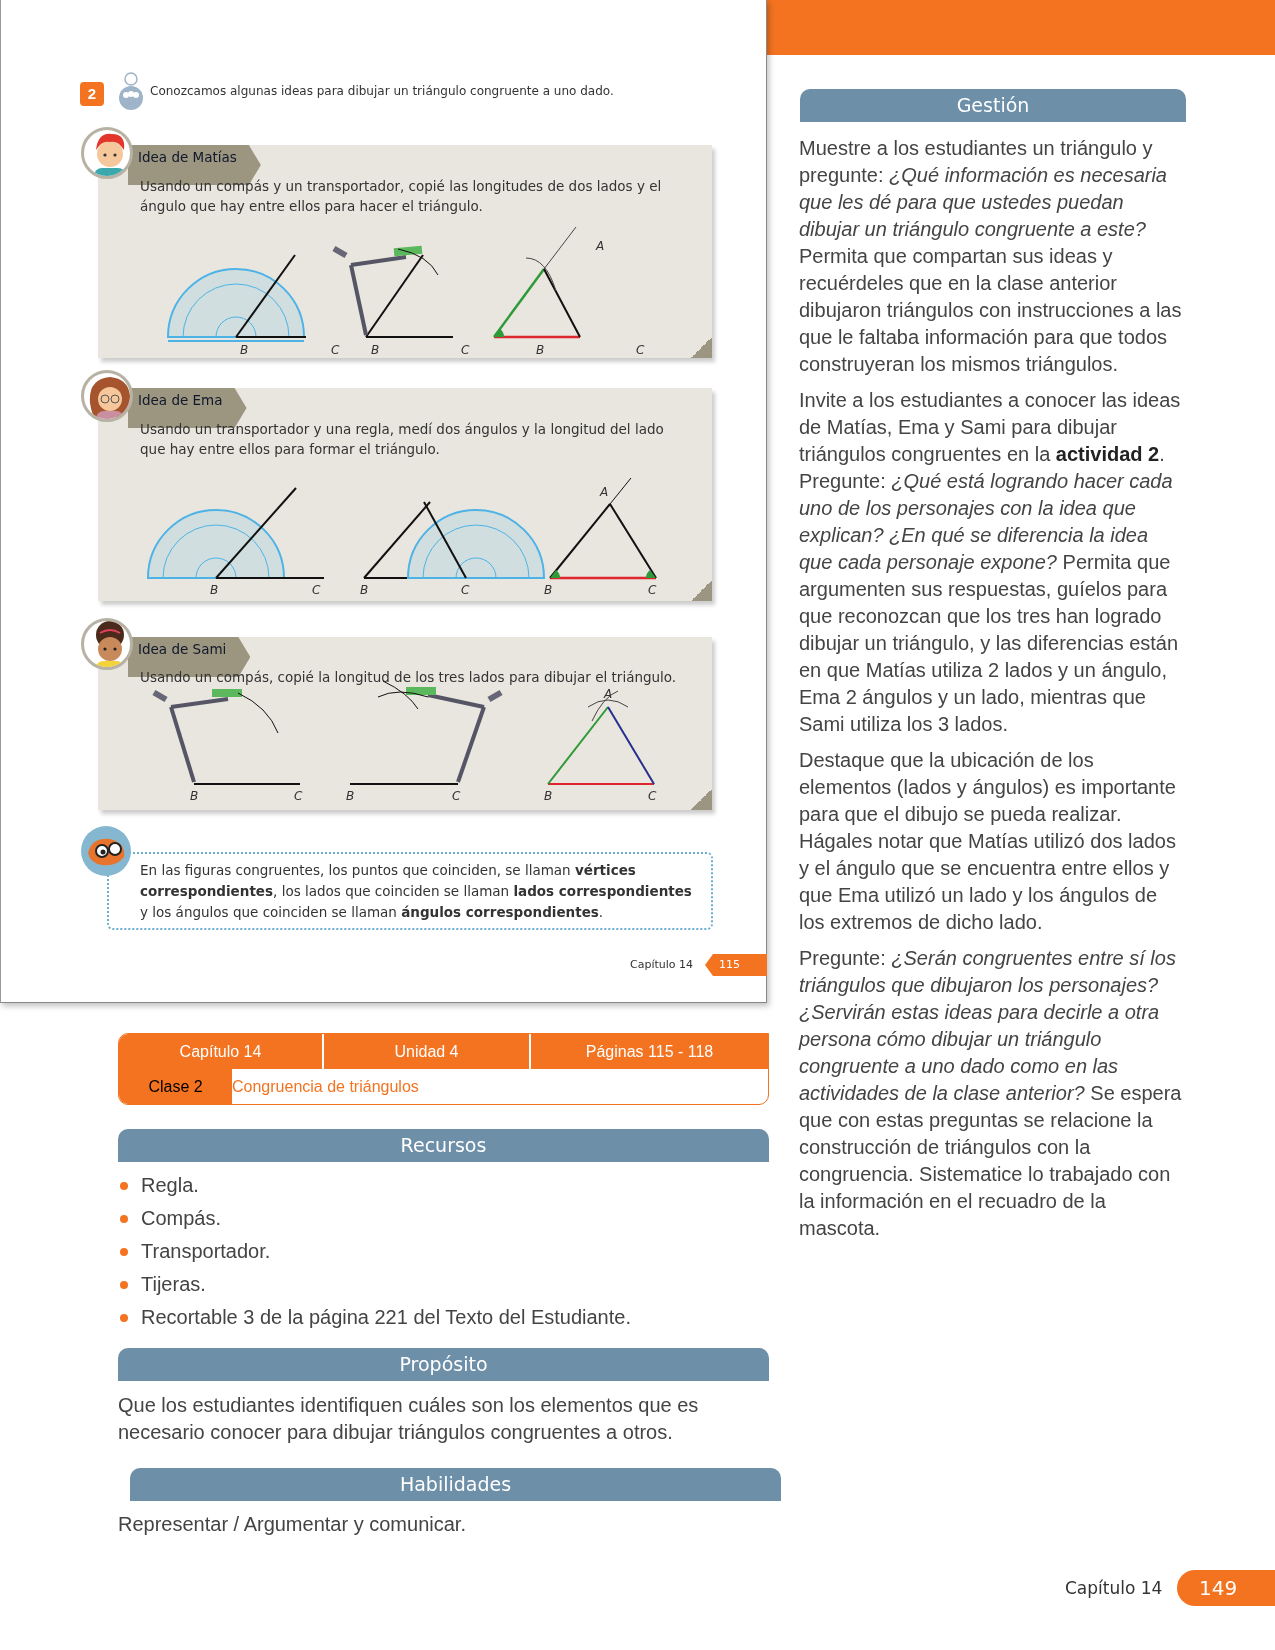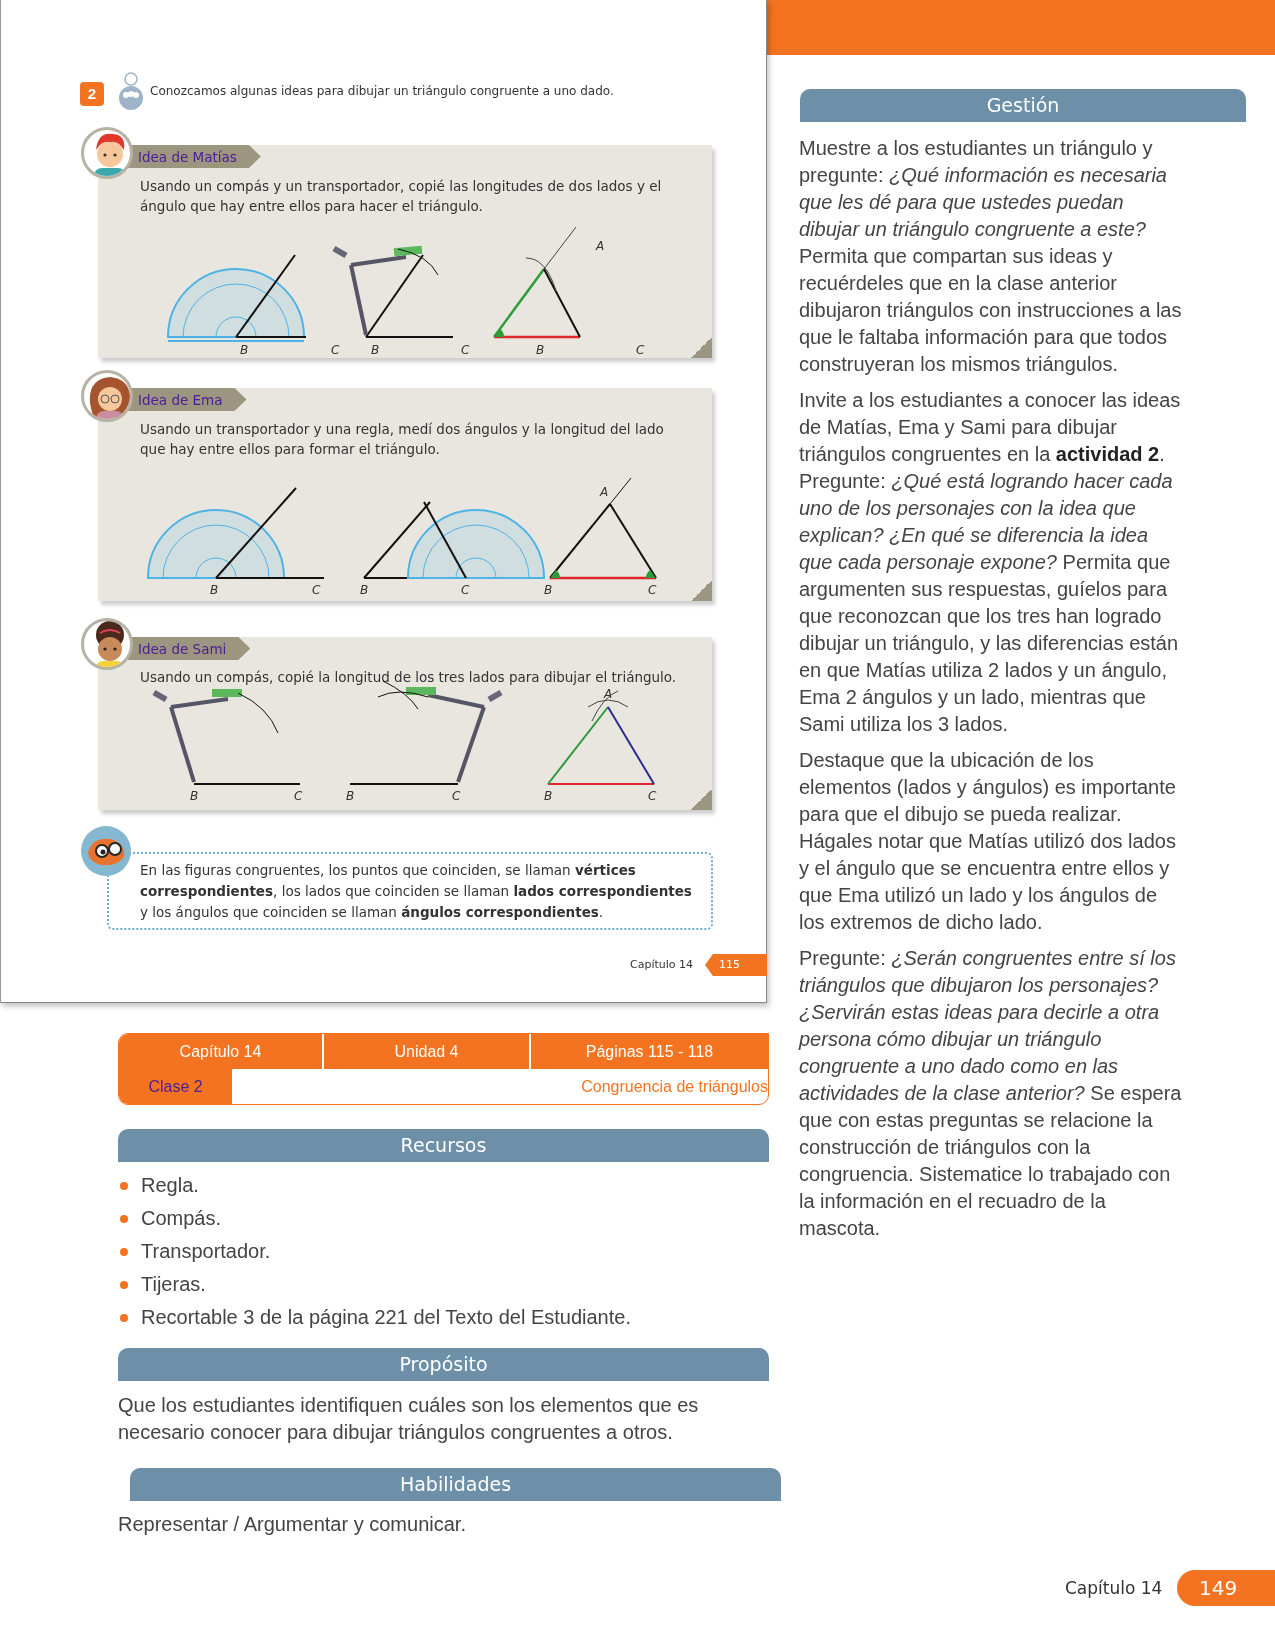--- a/index.html
+++ b/index.html
@@ -7,36 +7,36 @@
 .abs{position:absolute}
 
 #inset{left:0;top:0;width:767px;height:1003px;background:#fff;border:1px solid #888;border-top:none;border-left:1px solid #999;box-shadow:2px 3px 6px rgba(0,0,0,.25)}
 #topband{left:767px;top:0;width:508px;height:55px;background:#f37320}
 .kid{font-family:"DejaVu Sans",sans-serif;font-size:13.5px;color:#333}
 .num-badge{left:80px;top:82px;width:24px;height:24px;background:#f37320;color:#fff;border-radius:4px;font-weight:bold;font-size:15px;text-align:center;line-height:24px;font-family:"Liberation Sans",sans-serif}
 .group-icon{left:116px;top:72px;width:30px;height:40px}
 .act-text{left:150px;top:84px;font-size:12px}
 .card{left:98px;width:614px;background:#e9e6df;box-shadow:3px 4px 4px rgba(0,0,0,.2)}
 .card .fold{position:absolute;right:0;bottom:0;width:22px;height:20px;background:linear-gradient(135deg,#e9e6df 50%,#9c9581 50%)}
-.tag{position:absolute;left:30px;top:0;height:23px;background:#9c9580;color:#4c1d95;font-size:13.5px;line-height:24px;padding:0 24px 0 10px;clip-path:polygon(0 0,calc(100% - 12px) 0,100% 50%,calc(100% - 12px) 100%,0 100%)}
+.tag{position:absolute;left:30px;top:0;height:40px;background:#9c9580;color:#0f172a;font-size:13.5px;line-height:24px;padding:0 24px 0 10px;clip-path:polygon(0 0,calc(100% - 12px) 0,100% 50%,calc(100% - 12px) 100%,0 100%)}
 .avatar{width:52px;height:52px;border-radius:50%;border:3px solid #b7b2a3;background:#fff;overflow:hidden}
 .card-text{position:absolute;left:42px;font-size:13.5px;line-height:20px;width:540px}
 .lbl{position:absolute;font-style:italic;font-size:12px;color:#333;font-family:"DejaVu Sans",sans-serif}
 .mascot-box{left:107px;top:852px;width:606px;height:78px;border:2px dotted #6aaed0;border-radius:6px}
 .mascot-text{left:140px;top:860px;width:560px;font-size:13.5px;line-height:21px}
 .inset-footer{left:630px;top:958px;font-size:11px}
 .inset-pg{left:705px;top:954px;width:62px;height:22px;background:#f37320;color:#fff;font-size:11px;line-height:22px;padding-left:14px;clip-path:polygon(8px 0,100% 0,100% 100%,8px 100%,0 50%)}
 
 .sans{font-family:"Liberation Sans",sans-serif}
 #infotab{left:118px;top:1033px;width:651px;height:72px;border:1px solid #f37320;border-radius:10px 0 10px 10px;overflow:hidden}
 #infotab .row1{display:flex;height:35px;background:#f37320;color:#fff;font-size:16px}
 #infotab .row1 div{text-align:center;line-height:35px;border-right:2px solid #fff}
 #infotab .row2{display:flex;height:36px}
-#infotab .row2 .c1{width:113px;background:#f37320;color:#4c1d95;font-size:16px;line-height:36px;text-align:center}
-#infotab .row2 .c2{flex:1;text-align:right;color:#f37320;font-size:16px;line-height:36px}
+#infotab .row2 .c1{width:113px;background:#f37320;color:#000000;font-size:16px;line-height:36px;text-align:center}
+#infotab .row2 .c2{flex:1;text-align:left;color:#f37320;font-size:16px;line-height:36px}
 .sec-hdr{background:#6d8fa8;color:#fff;text-align:center;font-size:19px;height:33px;line-height:33px;border-radius:10px 10px 0 0;font-family:"DejaVu Sans",sans-serif}
 .body-txt{font-family:"Liberation Sans",sans-serif;font-size:20px;line-height:27px;color:#444}
 ul.res{list-style:none}
 ul.res li{position:relative;padding-left:23px;height:33px;line-height:33px}
 ul.res li:before{content:"";position:absolute;left:2px;top:13px;width:8px;height:8px;border-radius:50%;background:#f37320}
 #gestion-text p{margin-bottom:9px}
 #gestion-text i{}
 #gestion-text b{font-weight:bold;color:#222}
 .page-foot{left:1065px;top:1578px;font-size:17px;color:#333}
 .page-num{left:1177px;top:1570px;width:98px;height:36px;background:#f37320;color:#fff;font-size:20px;line-height:36px;padding-left:22px;border-radius:18px 0 0 18px}
@@ -234,21 +234,21 @@
   <li>Tijeras.</li>
   <li>Recortable 3 de la página 221 del Texto del Estudiante.</li>
 </ul>
 
 <div class="abs sec-hdr" style="left:118px;top:1348px;width:651px">Propósito</div>
 <div class="abs body-txt" style="left:118px;top:1392px;width:600px">Que los estudiantes identifiquen cuáles son los elementos que es necesario conocer para dibujar triángulos congruentes a otros.</div>
 
 <div class="abs sec-hdr" style="left:130px;top:1468px;width:651px">Habilidades</div>
 <div class="abs body-txt" style="left:118px;top:1511px;width:600px">Representar / Argumentar y comunicar.</div>
 
-<div class="abs sec-hdr" style="left:800px;top:89px;width:446px">Gestión</div>
+<div class="abs sec-hdr" style="left:800px;top:89px;width:386px">Gestión</div>
 <div id="gestion-text" class="abs body-txt" style="left:799px;top:135px;width:385px">
   <p><span>Muestre a los estudiantes un triángulo y pregunte: </span><i>¿Qué información es necesaria que les dé para que ustedes puedan dibujar un triángulo congruente a este?</i><span> Permita que compartan sus ideas y recuérdeles que en la clase anterior dibujaron triángulos con instrucciones a las que le faltaba información para que todos construyeran los mismos triángulos.</span></p>
   <p><span>Invite a los estudiantes a conocer las ideas de Matías, Ema y Sami para dibujar triángulos congruentes en la </span><b>actividad 2</b><span>. Pregunte: </span><i>¿Qué está logrando hacer cada uno de los personajes con la idea que explican? ¿En qué se diferencia la idea que cada personaje expone?</i><span> Permita que argumenten sus respuestas, guíelos para que reconozcan que los tres han logrado dibujar un triángulo, y las diferencias están en que Matías utiliza 2 lados y un ángulo, Ema 2 ángulos y un lado, mientras que Sami utiliza los 3 lados.</span></p>
   <p>Destaque que la ubicación de los elementos (lados y ángulos) es importante para que el dibujo se pueda realizar. Hágales notar que Matías utilizó dos lados y el ángulo que se encuentra entre ellos y que Ema utilizó un lado y los ángulos de los extremos de dicho lado.</p>
   <p><span>Pregunte: </span><i>¿Serán congruentes entre sí los triángulos que dibujaron los personajes? ¿Servirán estas ideas para decirle a otra persona cómo dibujar un triángulo congruente a uno dado como en las actividades de la clase anterior?</i><span> Se espera que con estas preguntas se relacione la construcción de triángulos con la congruencia. Sistematice lo trabajado con la información en el recuadro de la mascota.</span></p>
 </div>
 
 <div class="abs page-foot kid">Capítulo 14</div>
 <div class="abs page-num kid">149</div>
 

